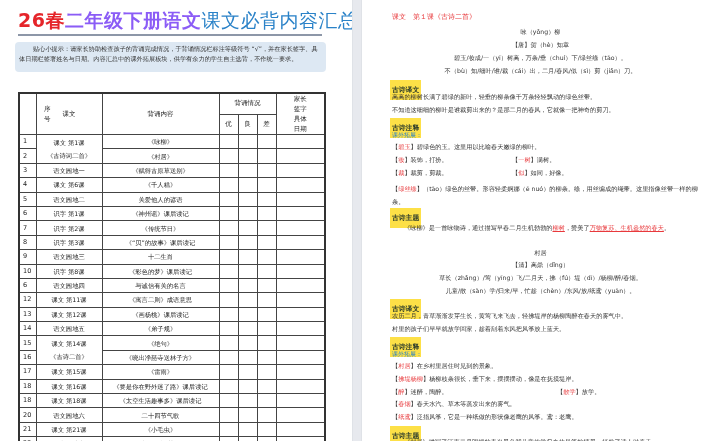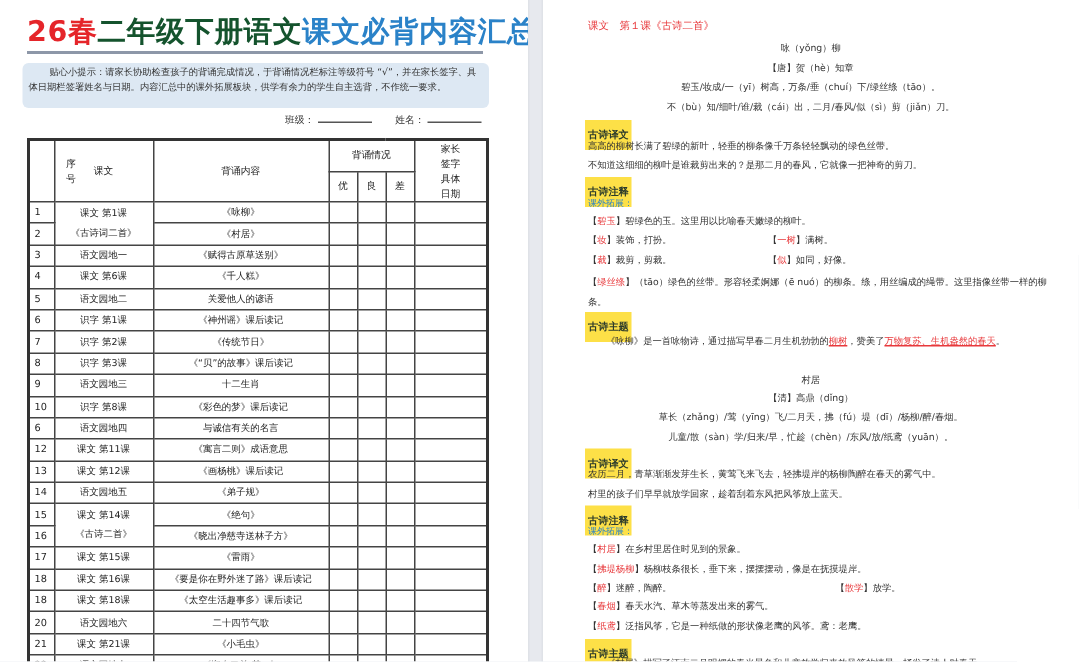--- a/index.html
+++ b/index.html
@@ -5,22 +5,22 @@
   html, body { margin:0; padding:0; }
   body { width:719px; height:441px; overflow:hidden; background:#eceef1; font-family:"DejaVu Sans", sans-serif; position:relative; }
   .page { position:absolute; top:0; background:#fff; height:441px; overflow:hidden; }
   #left-page { left:0; width:352px; }
   #right-page { left:362px; width:407px; }
   .gutter { position:absolute; left:352px; top:0; width:10px; height:441px; background:#e7e9ee; border-left:1px solid #dfe2e7; border-right:1px solid #dfe2e7; box-sizing:border-box; }
 
   
   .title { position:absolute; left:18px; top:8px; width:310px; text-align:center; font-size:19px; font-weight:bold; white-space:nowrap; letter-spacing:0.5px; }
   .title .red { color:#e5252a; }
-  .title .black { color:#14532d; }
-  .title .blue { color:#2a82c8; font-weight:bold; }
+  .title .black { color:#8b5cf6; }
+  .title .blue { color:#2a82c8; font-weight:normal; }
   .title-rule { position:absolute; left:18px; top:34px; width:304px; height:2px; background:#8d97a8; }
   .tip { position:absolute; left:15px; top:42px; width:311px; height:30px; background:#dde8f3; border-radius:4px; padding:2px 4px; box-sizing:border-box; font-size:6.2px; line-height:10px; color:#333; text-indent:14px; }
   .fields { position:absolute; top:76px; left:190px; font-size:6.5px; color:#333; white-space:nowrap; }
   .fields span.line { display:inline-block; width:36px; border-bottom:1px solid #555; margin:0 14px 0 2px; }
   table.recite { position:absolute; left:18px; top:92px; width:306px; border-collapse:collapse; font-size:6.3px; color:#222; table-layout:fixed; }
   table.recite th, table.recite td { border:1px solid #444; text-align:center; padding:0; height:13.4px; line-height:13px; }
   table.recite { border:2px solid #333; }
   table.recite th { font-weight:normal; font-size:6.5px; }
   table.recite td.num { text-align:left; padding-left:3px; font-size:6.5px; }
   table.recite td.merged { vertical-align:middle; }
@@ -38,24 +38,20 @@
 <body>
 
 <div class="gutter"></div>
 
 <div class="page" id="left-page">
   <div class="title">
     <span class="red">26春</span><span class="black">二年级下册语文</span><span class="blue">课文必背内容汇总</span>
   </div>
   <div class="title-rule"></div>
   <div class="tip">贴心小提示：请家长协助检查孩子的背诵完成情况，于背诵情况栏标注等级符号 “√”，并在家长签字、具体日期栏签署姓名与日期。内容汇总中的课外拓展板块，供学有余力的学生自主选背，不作统一要求。</div>
-  <div class="fields">
-    <span>班级：</span><span class="line"></span>
-    <span>姓名：</span><span class="line"></span>
-  </div>
 
   <table class="recite">
     <colgroup>
       <col style="width:17px">
         <col style="width:66px">
         <col style="width:117px">
         <col style="width:19px">
         <col style="width:19px">
         <col style="width:19px">
         <col style="width:49px">

